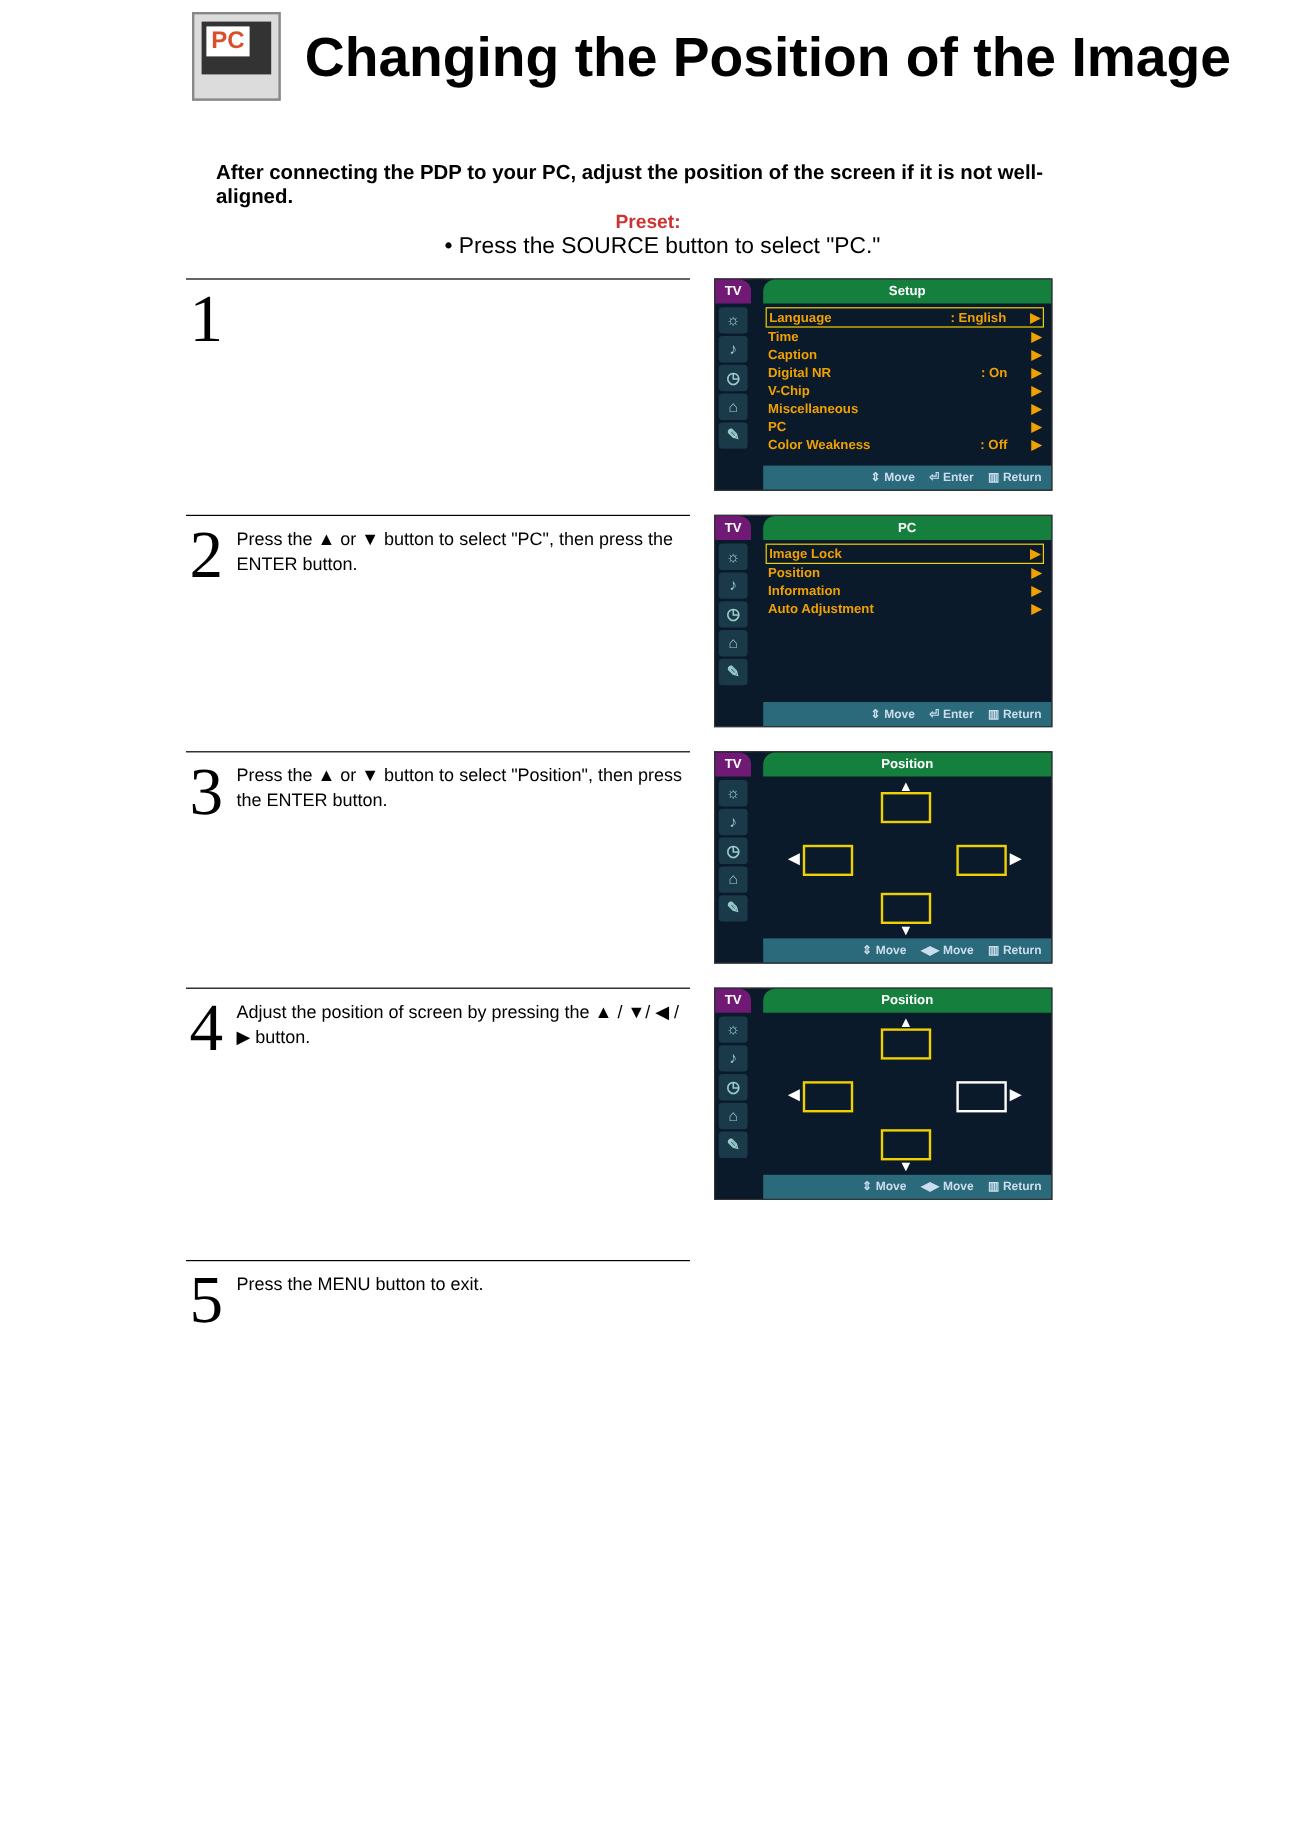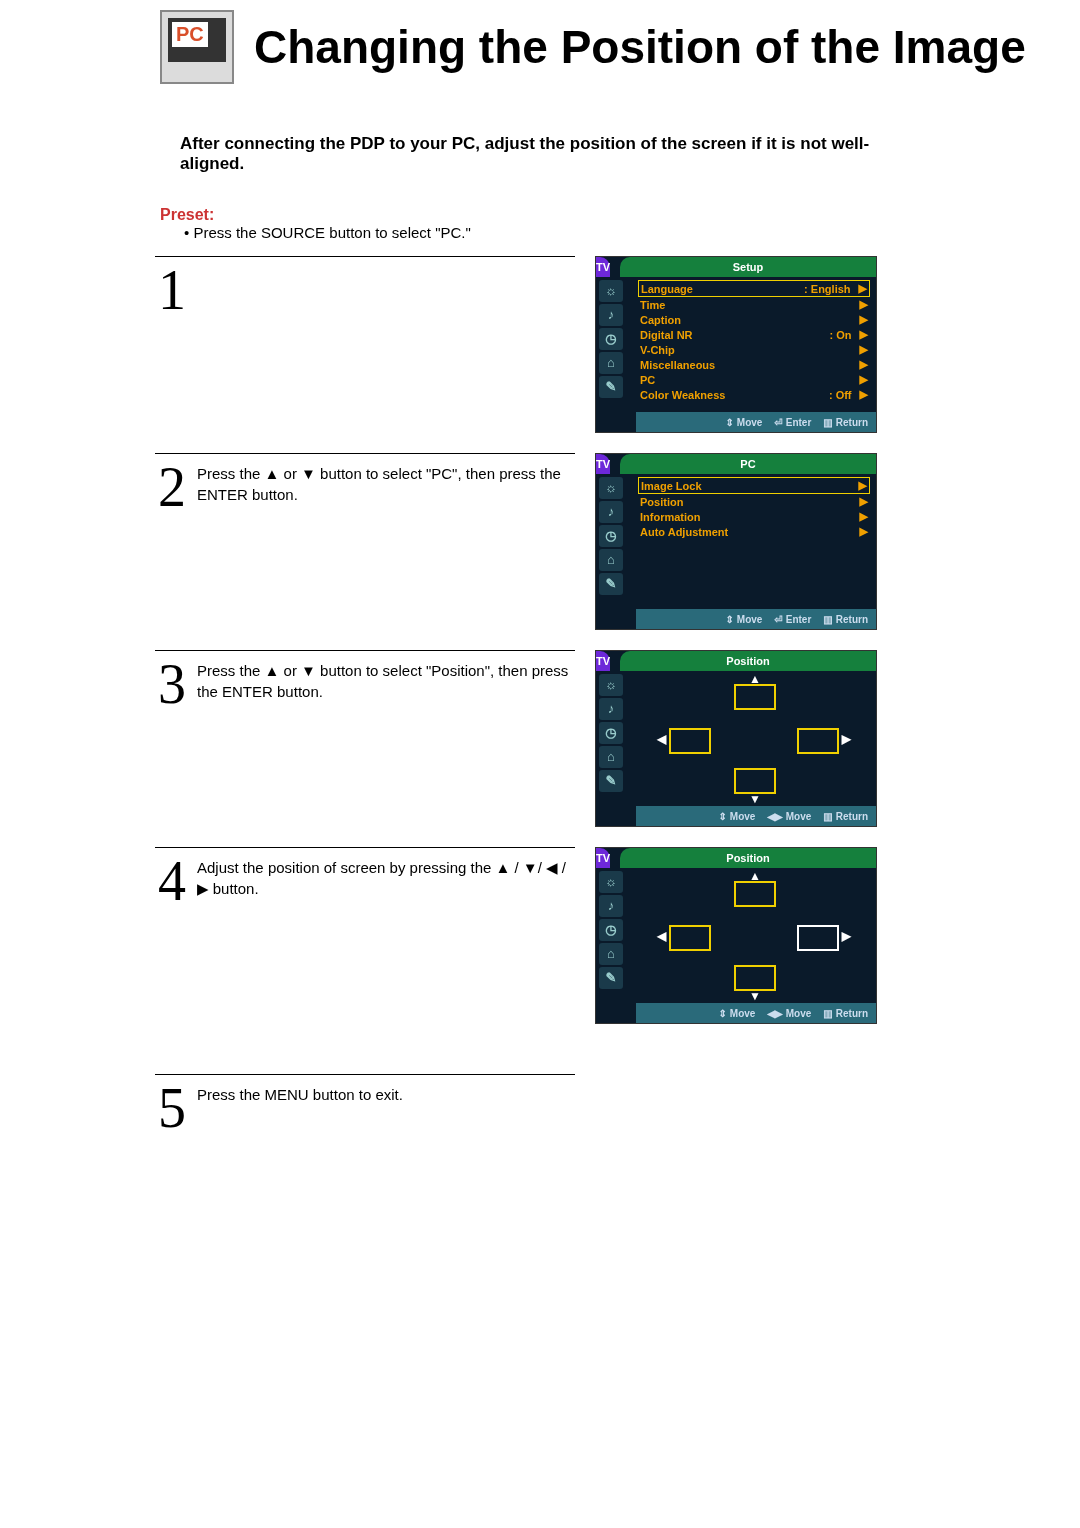--- a/index.html
+++ b/index.html
@@ -66,30 +66,31 @@
     font-size: 46px;
     font-weight: bold;
     flex: 1;
   }
   .intro {
     margin: 50px 160px 0 180px;
     font-weight: bold;
     font-size: 17px;
   }
   .preset-block {
-    margin: 32px 160px 0 160px;
+    margin: 3px 160px 0 160px;
+    text-align: center;
   }
   .preset-label {
     color: #c33;
     font-weight: bold;
     font-size: 16px;
   }
   .preset-text {
     margin-left: 24px;
-    font-size: 15px;
+    font-size: 19px;
   }
   .steps {
     margin: 5px 110px 0 155px;
   }
   .step {
     display: flex;
     gap: 20px;
     align-items: flex-start;
     padding: 10px 0;
   }
@@ -126,22 +127,22 @@
     font-size: 11px;
     font-weight: bold;
     position: relative;
     border: 1px solid #333;
   }
   .osd-header {
     display: flex;
     height: 20px;
   }
   .osd-tab-tv {
-    background: #6d28d9;
-    width: 14px;
+    background: #701a75;
+    width: 30px;
     text-align: center;
     line-height: 20px;
     border-radius: 0 10px 0 0;
   }
   .osd-tab-gap { width: 10px; background:#0a1a2a;}
   .osd-tab-main {
     flex: 1;
     background: #15803d;
     text-align: center;
     line-height: 20px;
@@ -170,20 +171,21 @@
   .osd-menu {
     flex: 1;
     padding: 3px 6px;
     color: #f0a000;
   }
   .osd-row {
     display: flex;
     justify-content: flex-end;
     padding: 1px 2px;
     align-items: center;
+    gap: 12px;
   }
   .osd-row.sel {
     border: 1px solid #f0d000;
   }
   .osd-val { margin-left: auto; margin-right: 8px;}
   .osd-arrow { color: #f0a000; }
   .osd-footer {
     position: absolute;
     bottom: 0; right: 0; left: 40px;
     background: #2a6a7a;

